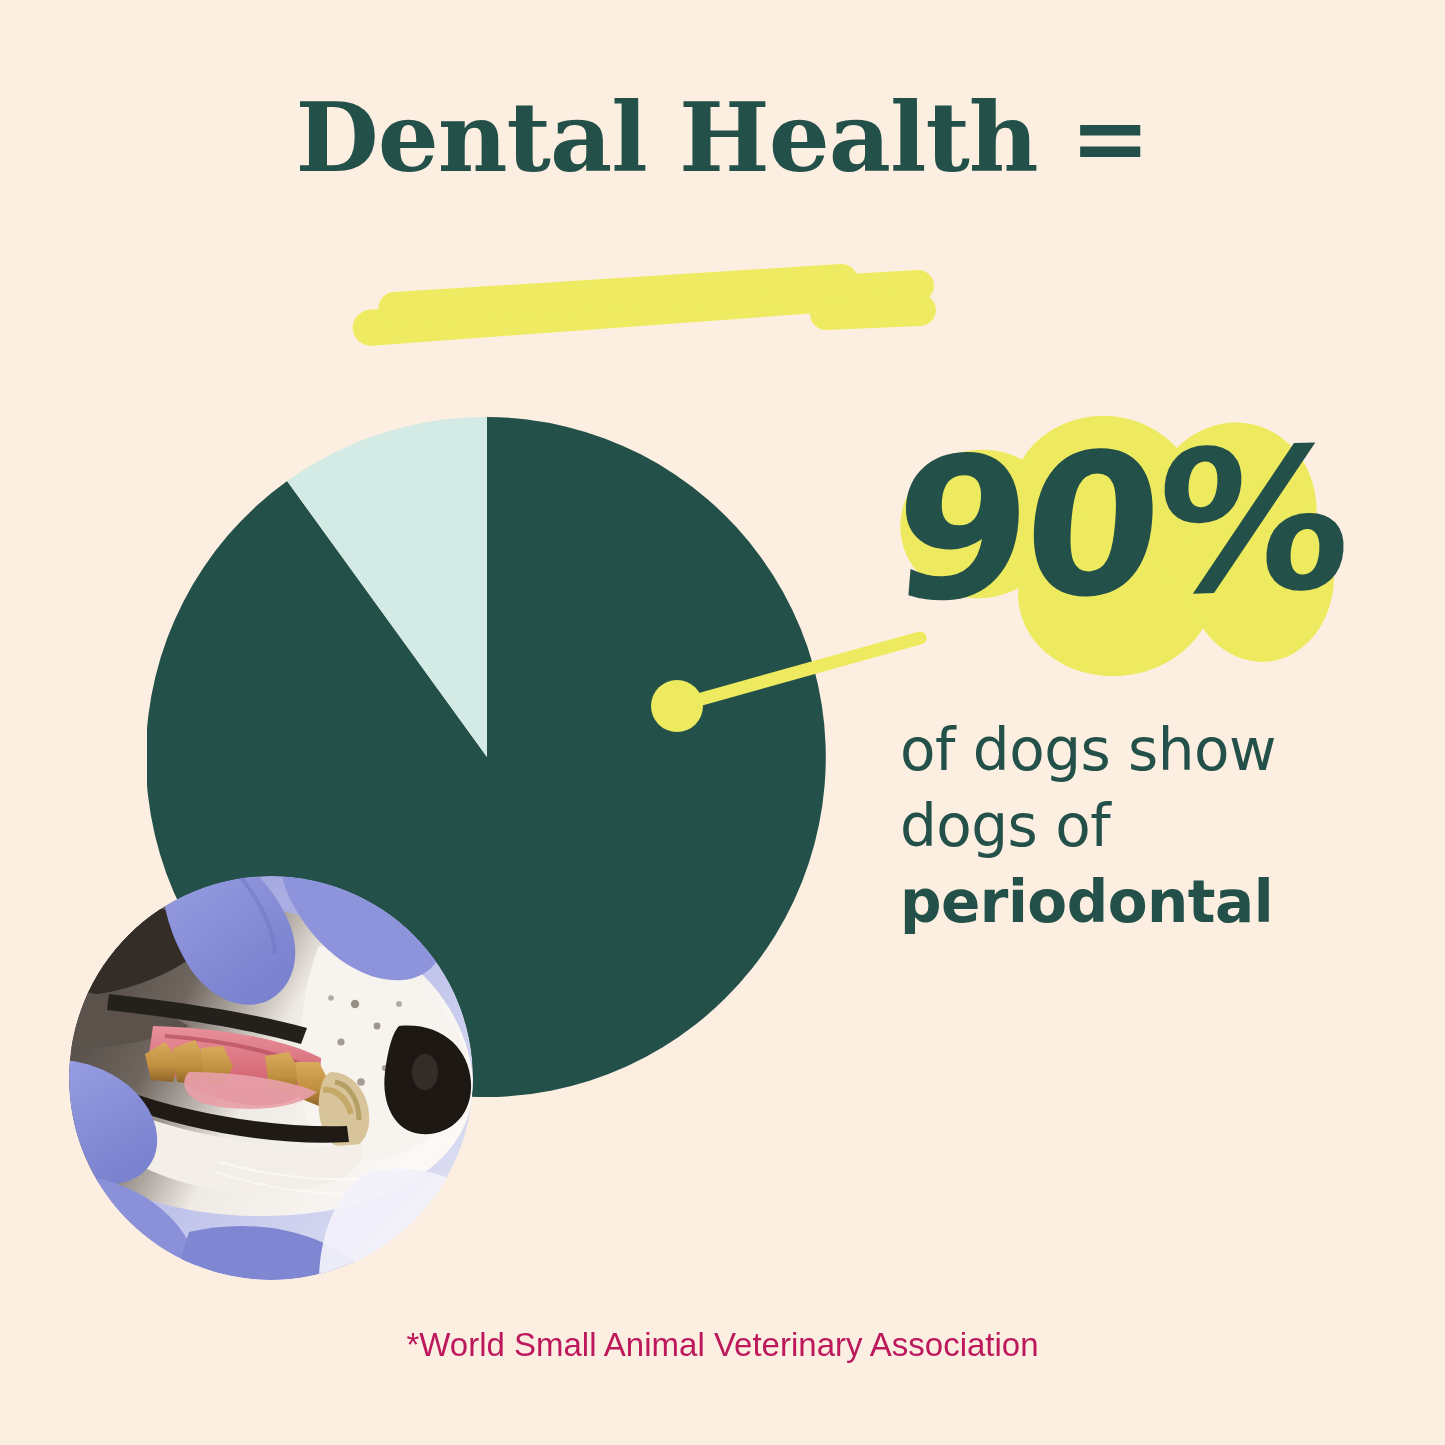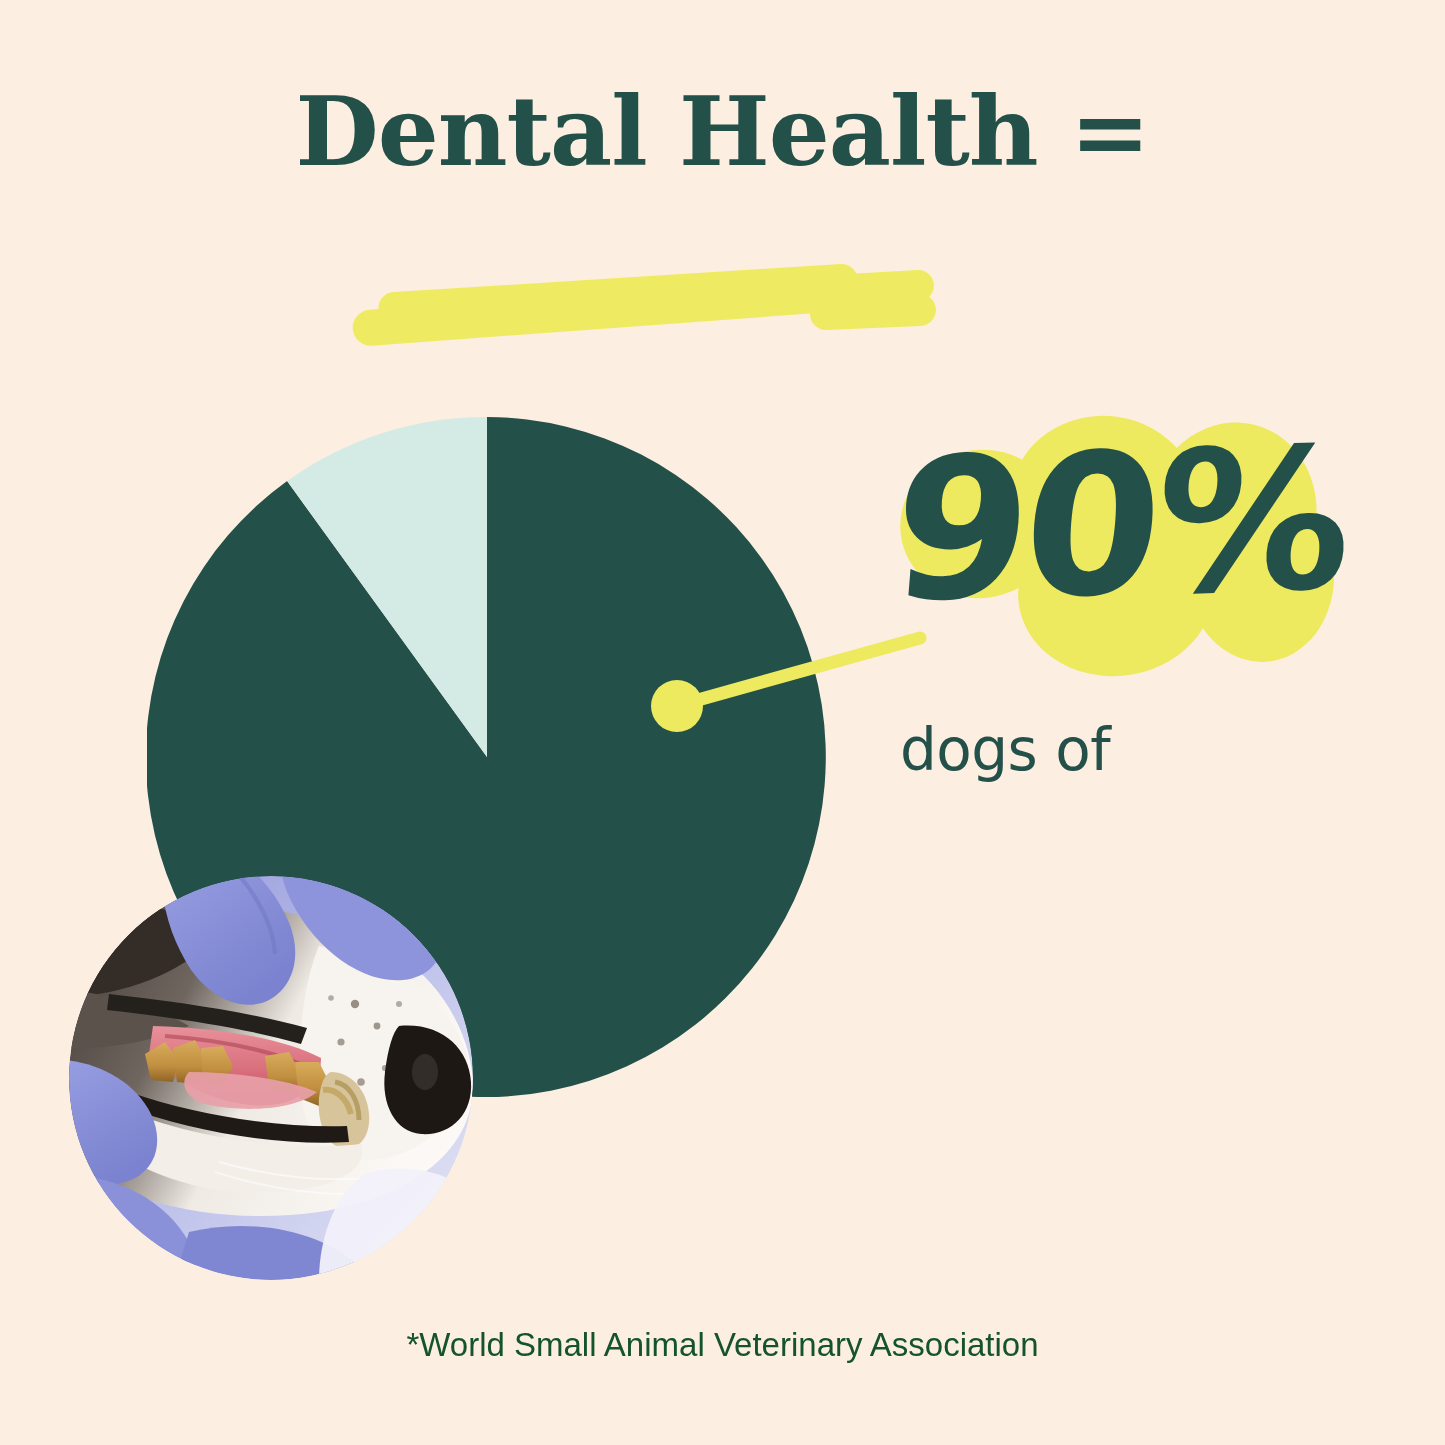--- a/index.html
+++ b/index.html
@@ -13,21 +13,21 @@
     height: 1445px;
     background: #fcefe1;
     overflow: hidden;
     font-family: "Liberation Sans", sans-serif;
   }
 
   
   #title-block {
     position: absolute;
     left: 0;
-    top: 76px;
+    top: 82px;
     width: 1445px;
     text-align: center;
     z-index: 5;
   }
   .title-line {
     font-family: "DejaVu Serif", "Liberation Serif", serif;
     font-weight: 700;
     font-size: 96px;
     line-height: 112px;
     letter-spacing: -1px;
@@ -170,21 +170,21 @@
   
   #footnote {
     position: absolute;
     left: 0;
     top: 1326px;
     width: 1445px;
     text-align: center;
     font-family: "Liberation Sans", sans-serif;
     font-size: 33px;
     letter-spacing: 0px;
-    color: #14532d;
+    color: #be185d;
     z-index: 5;
   }
 </style>
 </head>
 <body>
 
 <div id="canvas">
 
   <div id="title-highlight-a"></div>
   <div id="title-highlight-b"></div>
@@ -317,18 +317,20 @@
   <div id="pct-block">
     <div class="pct-blob" id="pct-blob-1"></div>
     <div class="pct-blob" id="pct-blob-2"></div>
     <div class="pct-blob" id="pct-blob-3"></div>
     <div class="pct-blob" id="pct-blob-4"></div>
     <div class="pct-blob" id="pct-blob-5"></div>
     <div id="pct-value">90%</div>
   </div>
 
   <div id="copy-block">
+    <div class="copy-light">of dogs show</div>
     <div class="copy-light">dogs of</div>
+    <div class="copy-bold">periodontal</div>
   </div>
 
   <div id="footnote">*World Small Animal Veterinary Association</div>
 
 </div>
 
 </body></html>

